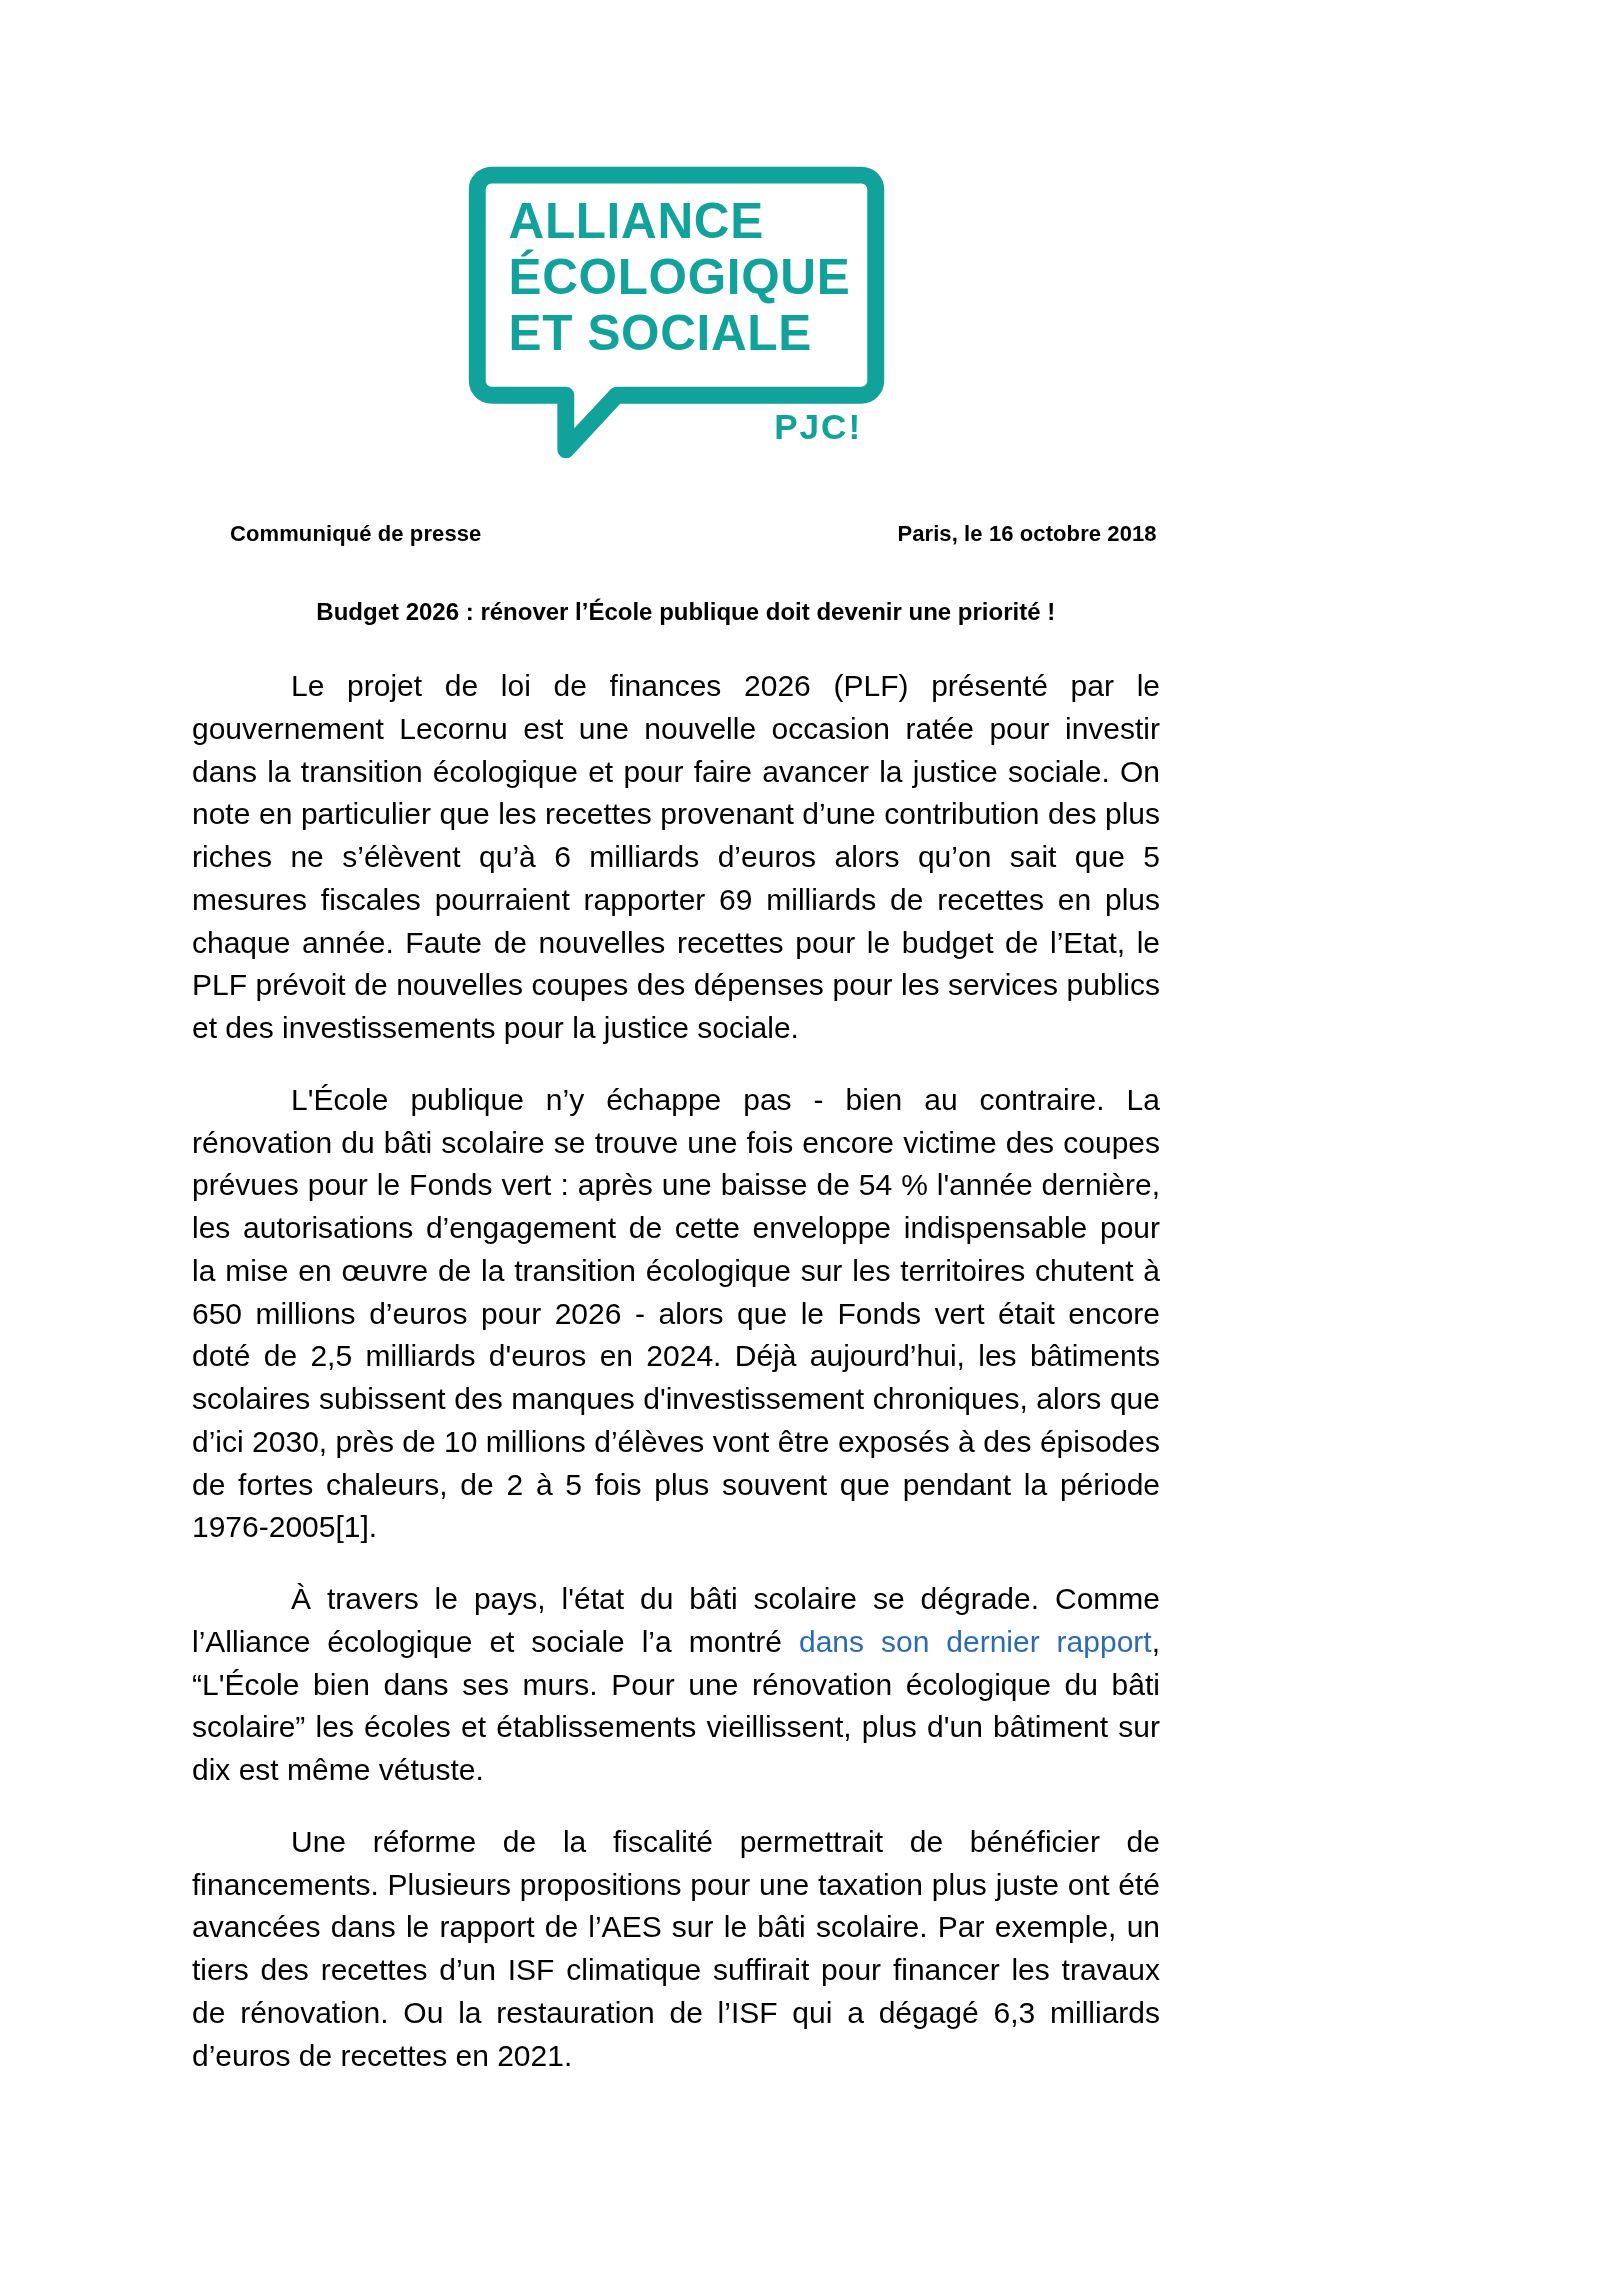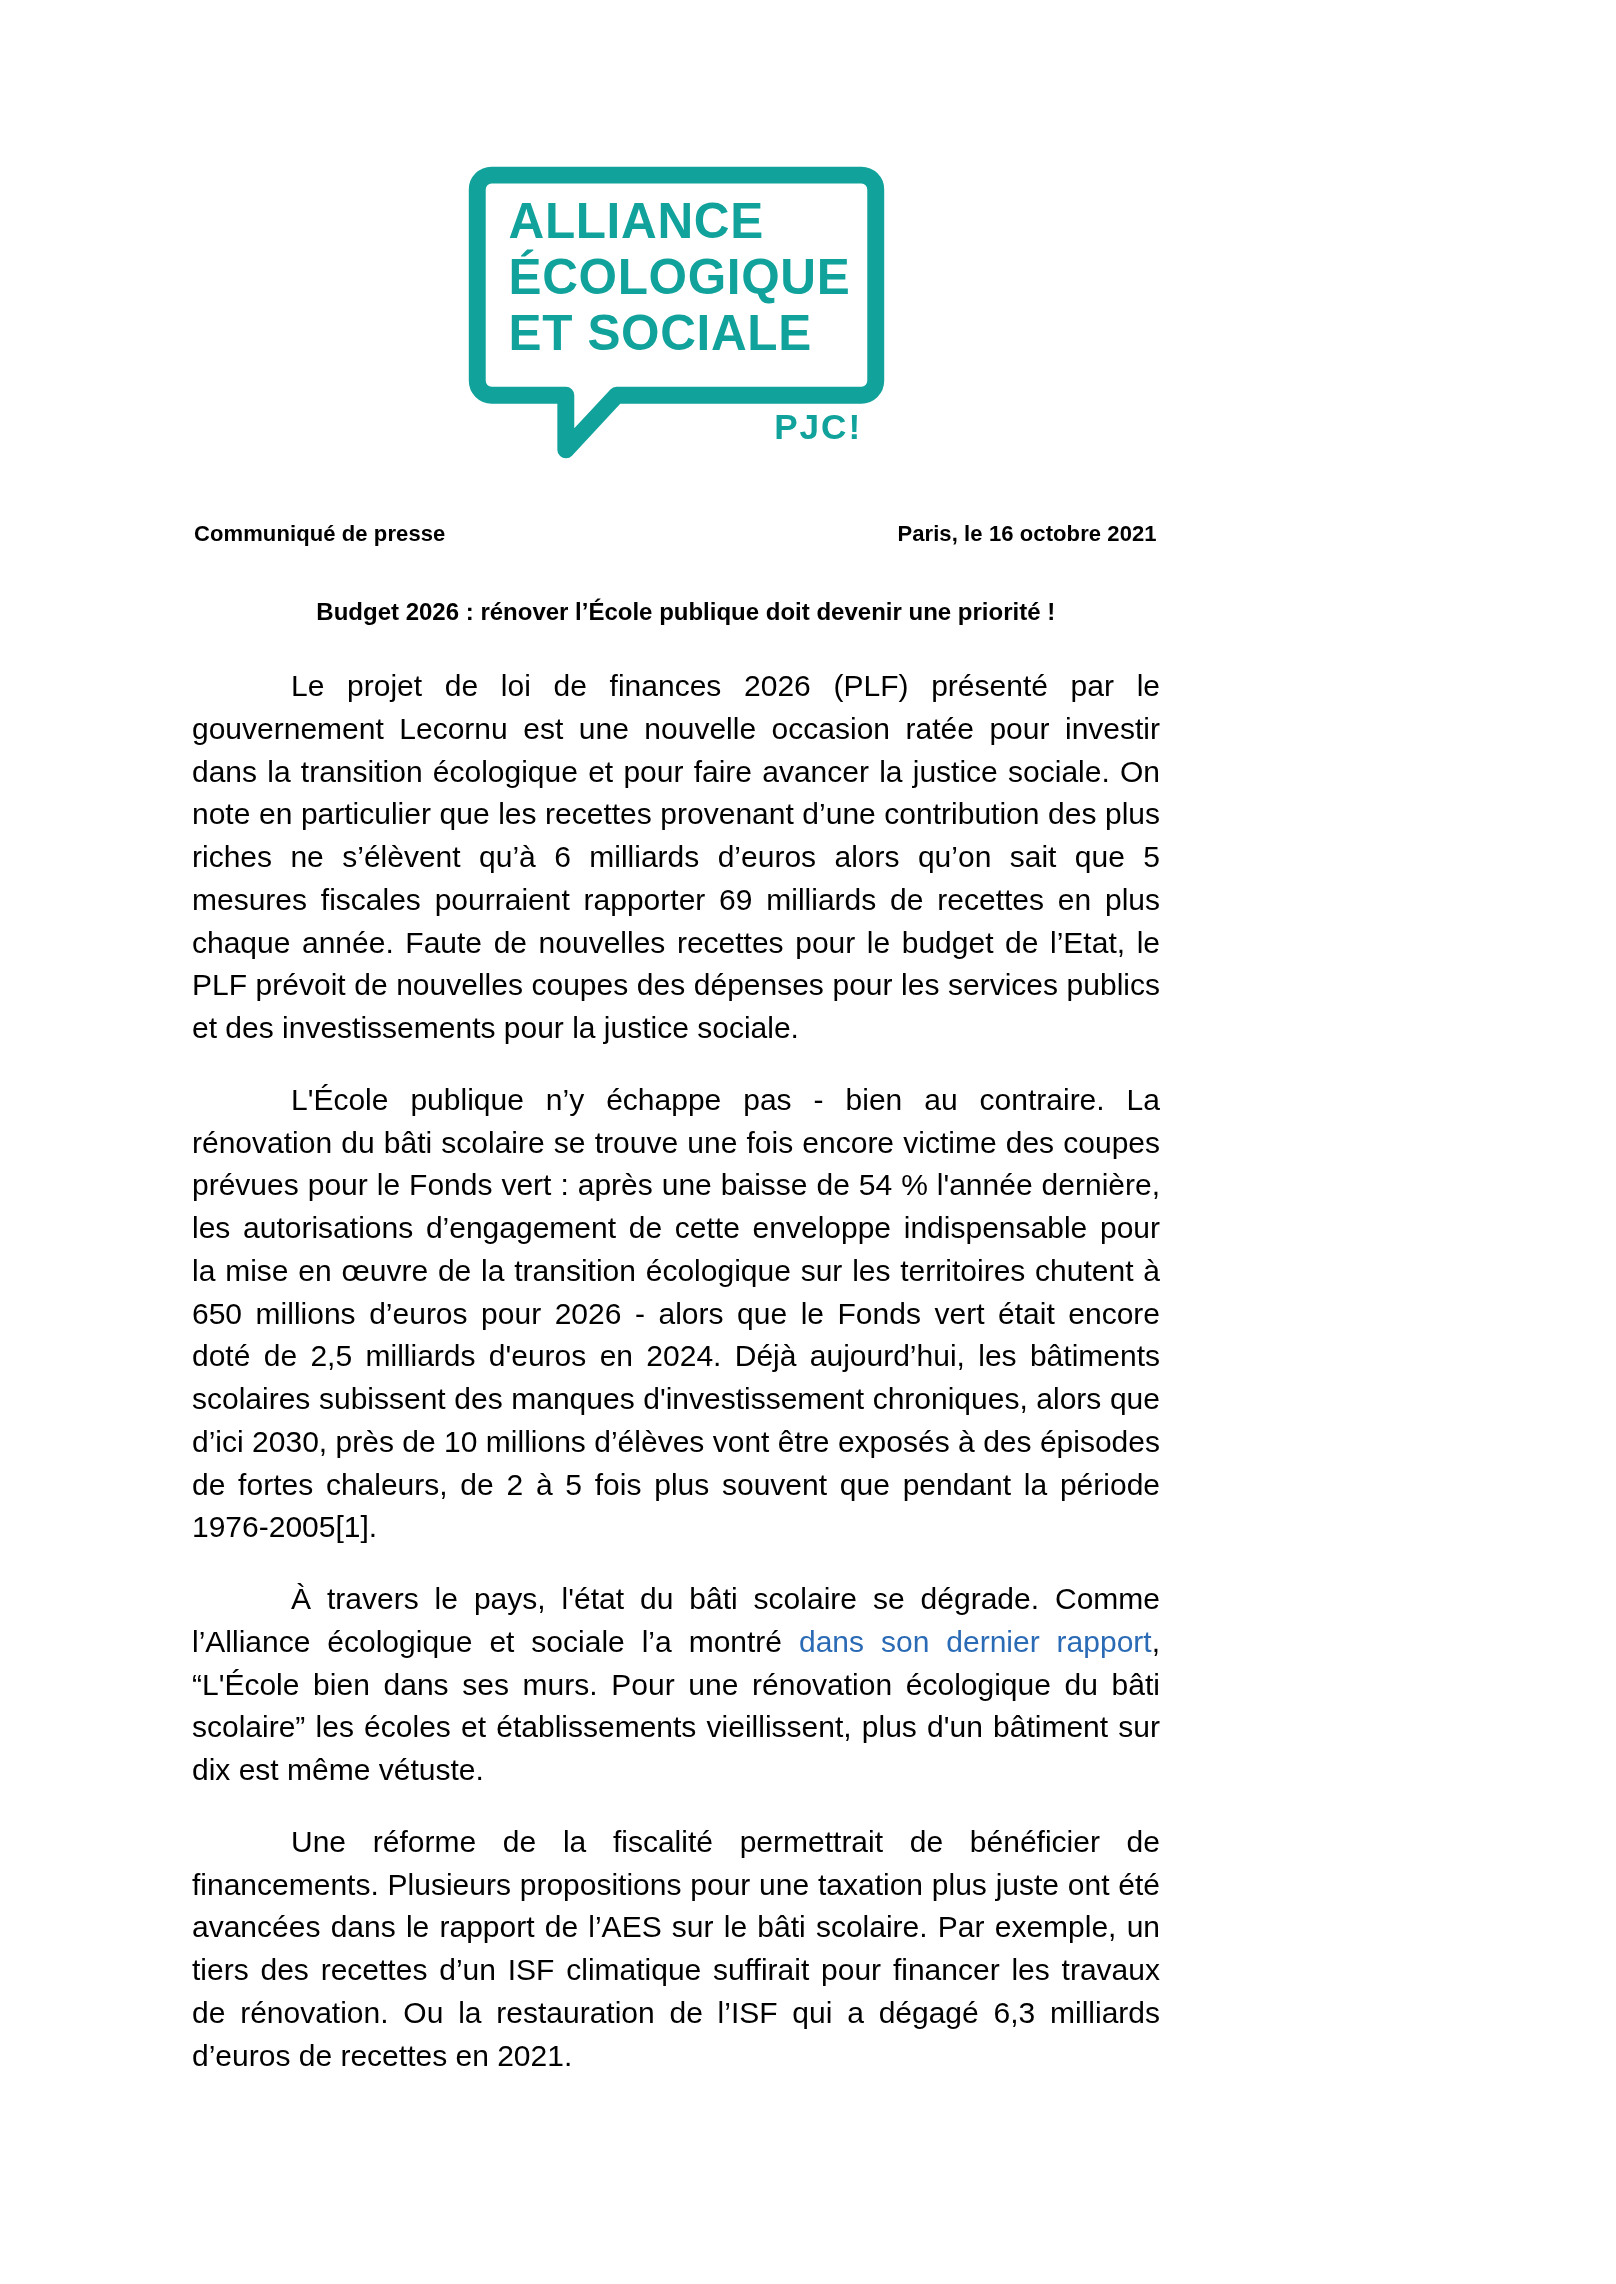--- a/index.html
+++ b/index.html
@@ -36,20 +36,21 @@
   }
   .logo svg { display: block; width: 100%; height: 100%; }
 
   
   .meta-row {
     display: flex;
     justify-content: space-between;
     align-items: baseline;
     margin-top: 62px;
     padding: 0 3.3px 0 2px;
+    margin-left: 36px;
   }
   .meta-row .meta-text {
     font-size: 22px;
     font-weight: bold;
     letter-spacing: 0.1px;
   }
 
   
   .doc-title {
     margin-top: 51px;
@@ -91,21 +92,21 @@
         <text x="62" y="110" font-family="'Liberation Sans', sans-serif" font-size="76" font-weight="bold" fill="#11a39b" letter-spacing="1">ALLIANCE</text>
         <text x="62" y="196" font-family="'Liberation Sans', sans-serif" font-size="76" font-weight="bold" fill="#11a39b" letter-spacing="1">ÉCOLOGIQUE</text>
         <text x="62" y="282" font-family="'Liberation Sans', sans-serif" font-size="76" font-weight="bold" fill="#11a39b" letter-spacing="1">ET SOCIALE</text>
         <text x="470" y="420" font-family="'Liberation Sans', sans-serif" font-size="54" font-weight="bold" fill="#11a39b" letter-spacing="3">PJC!</text>
       </svg>
     </div>
   </div>
 
   <div class="meta-row">
     <div class="meta-text">Communiqué de presse</div>
-    <div class="meta-text">Paris, le 16 octobre 2021</div>
+    <div class="meta-text">Paris, le 16 octobre 2018</div>
   </div>
 
   <div class="doc-title">Budget 2026 : rénover l’École publique doit devenir une priorité !</div>
 
   <div class="body-copy">
       <p><span>Le projet de loi de finances 2026 (PLF) présenté par le gouvernement Lecornu est une nouvelle occasion ratée pour investir dans la transition écologique et pour faire avancer la justice sociale. On note en particulier que les  recettes provenant d’une contribution des plus riches ne s’élèvent qu’à 6 milliards d’euros alors qu’on sait que 5 mesures fiscales pourraient rapporter 69 milliards de recettes en plus chaque année. Faute de nouvelles recettes pour le budget de l’Etat, le PLF prévoit de nouvelles coupes des dépenses pour les services publics et des investissements pour la justice sociale.</span></p>
       <p><span>L'École publique n’y échappe pas - bien au contraire. La rénovation du bâti scolaire se trouve une fois encore victime des coupes prévues pour le Fonds vert : après une baisse de 54 % l'année dernière, les autorisations d’engagement de cette enveloppe indispensable pour la mise en œuvre de la transition écologique sur les territoires chutent à 650 millions d’euros pour 2026 - alors que le Fonds vert était encore doté de 2,5 milliards d'euros en 2024. Déjà aujourd’hui, les bâtiments scolaires subissent des manques d'investissement chroniques, alors que d’ici 2030, près de 10 millions d’élèves vont être exposés à des épisodes de fortes chaleurs, de 2 à 5 fois plus souvent que pendant la période 1976-2005[1].</span></p>
       <p><span>À travers le pays, l'état du bâti scolaire se dégrade. Comme l’Alliance écologique et sociale l’a montré </span><a class="link" href="#">dans son dernier rapport</a><span>, “L'École bien dans ses murs. Pour une rénovation écologique du bâti scolaire” les écoles et établissements vieillissent, plus d'un bâtiment sur dix est même vétuste.</span></p>
       <p><span>Une réforme de la fiscalité permettrait de bénéficier de financements. Plusieurs propositions pour une taxation plus juste ont été avancées dans le rapport de l’AES sur le bâti scolaire. Par exemple, un tiers des recettes d’un ISF climatique suffirait pour financer les travaux de rénovation. Ou la restauration de l’ISF qui a dégagé 6,3 milliards d’euros de recettes en 2021.</span></p>
     </div>

